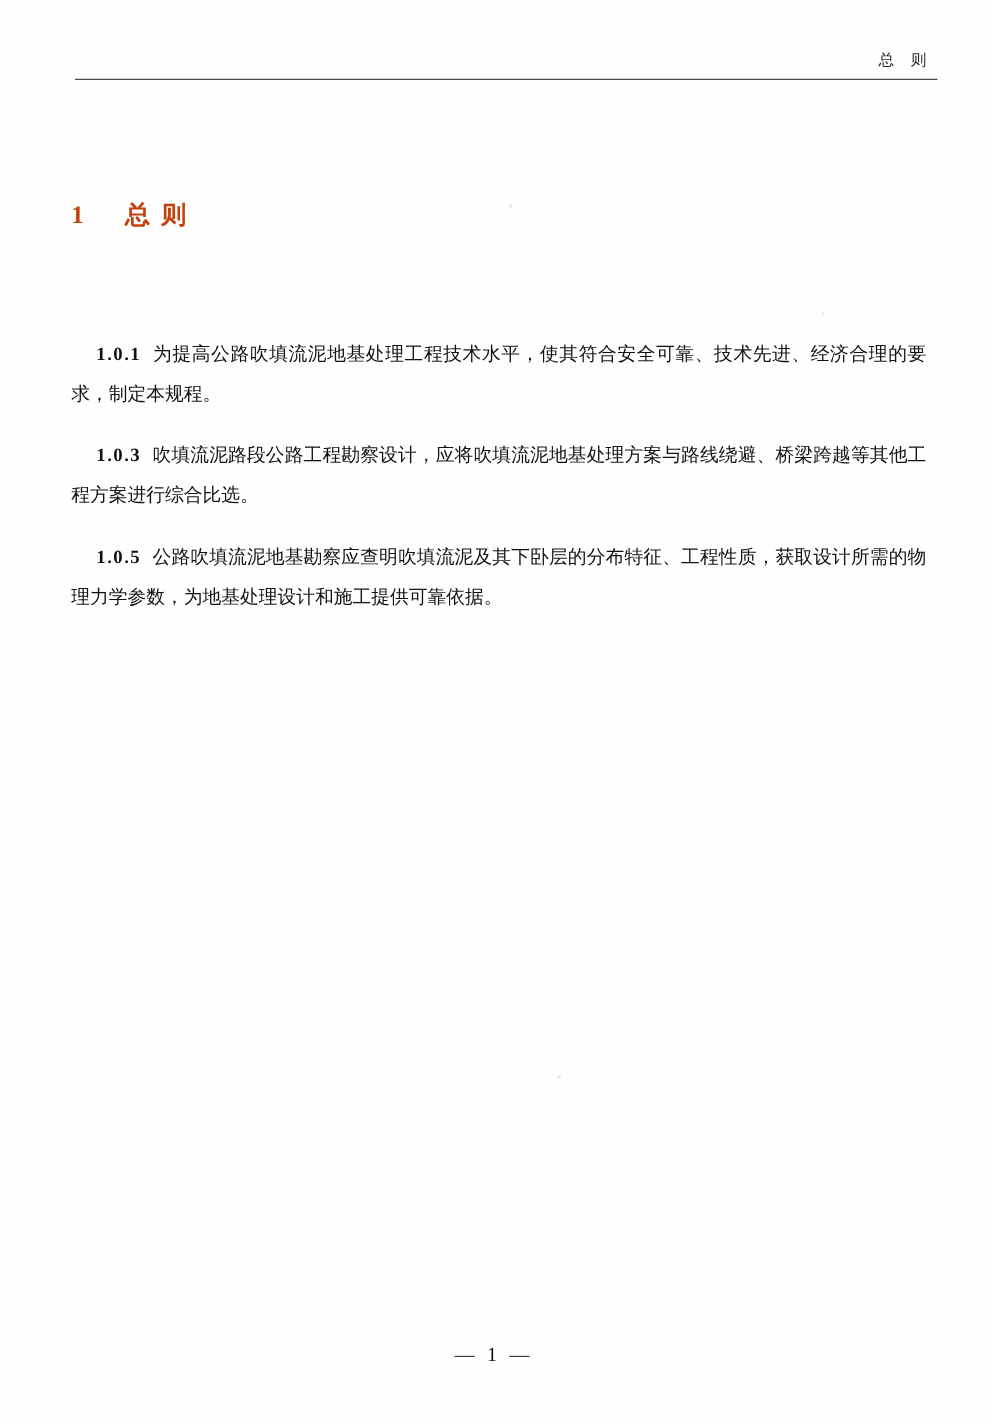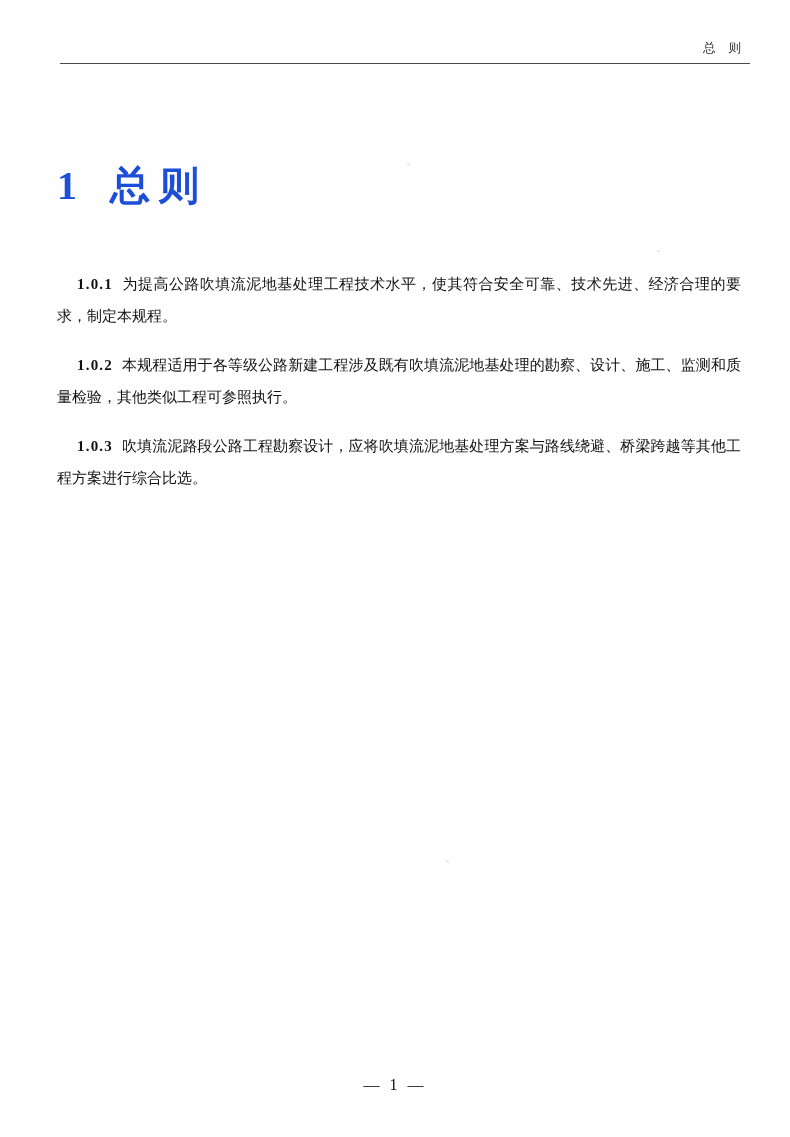--- a/index.html
+++ b/index.html
@@ -40,24 +40,24 @@
   }
   .header-rule {
     border-bottom: 1.1px solid #4a4a4a;
     width: 100%;
   }
   
   .chapter-title {
     position: absolute;
     left: 57px;
     top: 158px;
-    font-size: 40px;
+    font-size: 20px;
     font-weight: 700;
     letter-spacing: 0px;
-    color: #1d4ed8;
+    color: #c2410c;
   }
   .chapter-title .num {
     display: inline-block;
     margin-right: 33px;
   }
   .chapter-title .name {
     display: inline-block;
     letter-spacing: 9px;
   }
   
@@ -111,24 +111,24 @@
 
   <div class="chapter-title">
     <span class="num">1</span><span class="name">总则</span>
   </div>
 
   <div class="body-area">
     <p class="para">
       <span class="clause">1.0.1</span><span>为提高公路吹填流泥地基处理工程技术水平，使其符合安全可靠、技术先进、经济合理的要求，制定本规程。</span>
     </p>
     <p class="para">
-      <span class="clause">1.0.2</span><span>本规程适用于各等级公路新建工程涉及既有吹填流泥地基处理的勘察、设计、施工、监测和质量检验，其他类似工程可参照执行。</span>
+      <span class="clause">1.0.3</span><span>吹填流泥路段公路工程勘察设计，应将吹填流泥地基处理方案与路线绕避、桥梁跨越等其他工程方案进行综合比选。</span>
     </p>
     <p class="para">
-      <span class="clause">1.0.3</span><span>吹填流泥路段公路工程勘察设计，应将吹填流泥地基处理方案与路线绕避、桥梁跨越等其他工程方案进行综合比选。</span>
+      <span class="clause">1.0.5</span><span>公路吹填流泥地基勘察应查明吹填流泥及其下卧层的分布特征、工程性质，获取设计所需的物理力学参数，为地基处理设计和施工提供可靠依据。</span>
     </p>
   </div>
 
   <div class="footer">
     <span>— 1 —</span>
   </div>
 
   <div class="speckle" style="left:407px; top:163px; width:3px; height:3px;"></div>
   <div class="speckle" style="left:657px; top:250px; width:3px; height:2px;"></div>
   <div class="speckle" style="left:446px; top:860px; width:3px; height:3px;"></div>

